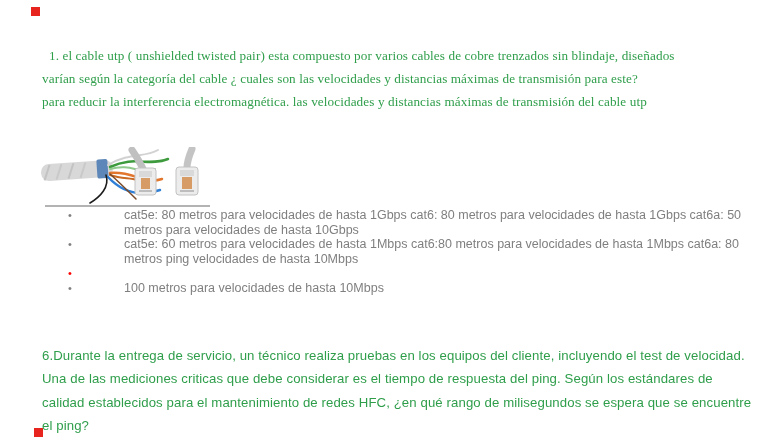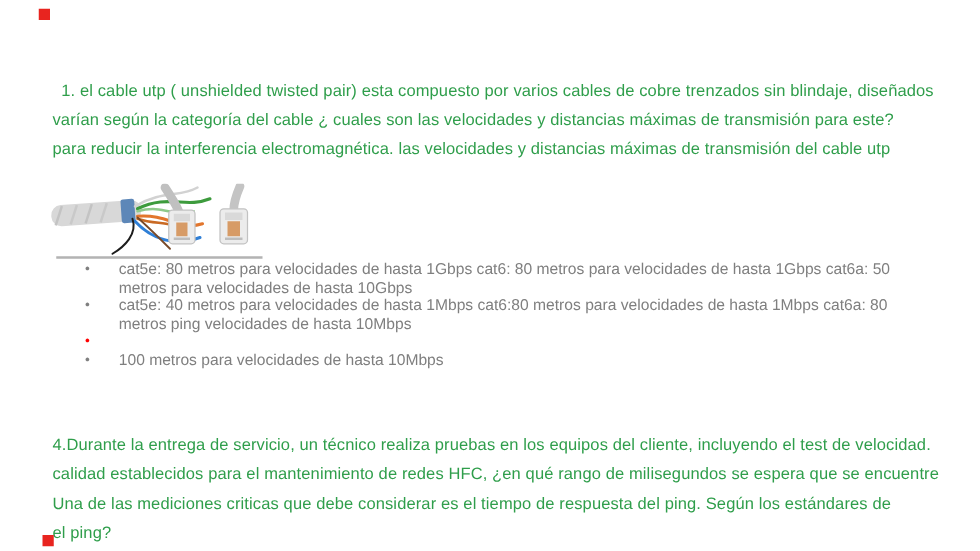--- a/index.html
+++ b/index.html
@@ -10,37 +10,37 @@
   }
   .marker { position:absolute; width:9px; height:9px; background:var(--marker,#e8241f); }
   .marker-top { left:31px; top:7px; }
   .marker-bottom { left:34px; top:428px; }
 
   .question {
     position:absolute; left:42px; color:var(--question-text,#2f9e4b);
     font-size:13.2px; line-height:23px; letter-spacing:0.1px;
   }
   .question .line { white-space:pre; }
-  .q1 { top:61px; }
+  .q1 { top:44px;font-family:Liberation Serif, serif; }
   .q1 .line:first-child { padding-left:7px; }
   .q2 { top:344px; line-height:23.4px; }
 
   .cable-figure { position:absolute; left:40px; top:147px; width:176px; height:58px; }
   .figure-underline {
     position:absolute; left:45px; top:205px; width:165px; height:2px;
     background:var(--divider,#b3b3b3);
   }
 
   .options {
     position:absolute; left:68px; top:208px;
     color:var(--option-text,#7f7f7f); font-size:12.5px; line-height:14.6px;
   }
   .option { display:flex; align-items:flex-start; }
   .option .bullet { width:27px; flex:0 0 27px; font-size:11px; line-height:14.6px; }
-  .option .lines .line { white-space:pre; }
+  .option .lines .line { white-space:pre;margin-left:29px; }
   .option.highlight { color:var(--highlight-text,#ff0000); }
 </style>
 </head>
 <body>
 
 <div class="page">
 
   <div class="marker marker-top"></div>
 
   <div class="question q1">
@@ -89,39 +89,39 @@
     <div class="option">
       <span class="bullet">•</span>
       <span class="lines">
         <div class="line">cat5e: 80 metros para velocidades de hasta 1Gbps cat6: 80 metros para velocidades de hasta 1Gbps cat6a: 50</div>
         <div class="line">metros para velocidades de hasta 10Gbps</div>
       </span>
     </div>
     <div class="option">
       <span class="bullet">•</span>
       <span class="lines">
-        <div class="line">cat5e: 40 metros para velocidades de hasta 1Mbps cat6:80 metros para velocidades de hasta 1Mbps cat6a: 80</div>
+        <div class="line">cat5e: 60 metros para velocidades de hasta 1Mbps cat6:80 metros para velocidades de hasta 1Mbps cat6a: 80</div>
         <div class="line">metros ping velocidades de hasta 10Mbps</div>
       </span>
     </div>
     <div class="option highlight">
       <span class="bullet">•</span>
       <span class="lines">
       </span>
     </div>
     <div class="option">
       <span class="bullet">•</span>
       <span class="lines">
         <div class="line">100 metros para velocidades de hasta 10Mbps</div>
       </span>
     </div>
   </div>
 
   <div class="question q2">
-    <div class="line">4.Durante la entrega de servicio, un técnico realiza pruebas en los equipos del cliente, incluyendo el test de velocidad.</div>
+    <div class="line">6.Durante la entrega de servicio, un técnico realiza pruebas en los equipos del cliente, incluyendo el test de velocidad.</div>
+    <div class="line">Una de las mediciones criticas que debe considerar es el tiempo de respuesta del ping. Según los estándares de</div>
     <div class="line">calidad establecidos para el mantenimiento de redes HFC, ¿en qué rango de milisegundos se espera que se encuentre</div>
-    <div class="line">Una de las mediciones criticas que debe considerar es el tiempo de respuesta del ping. Según los estándares de</div>
     <div class="line">el ping?</div>
   </div>
 
   <div class="marker marker-bottom"></div>
 
 </div>
 
 </body></html>

